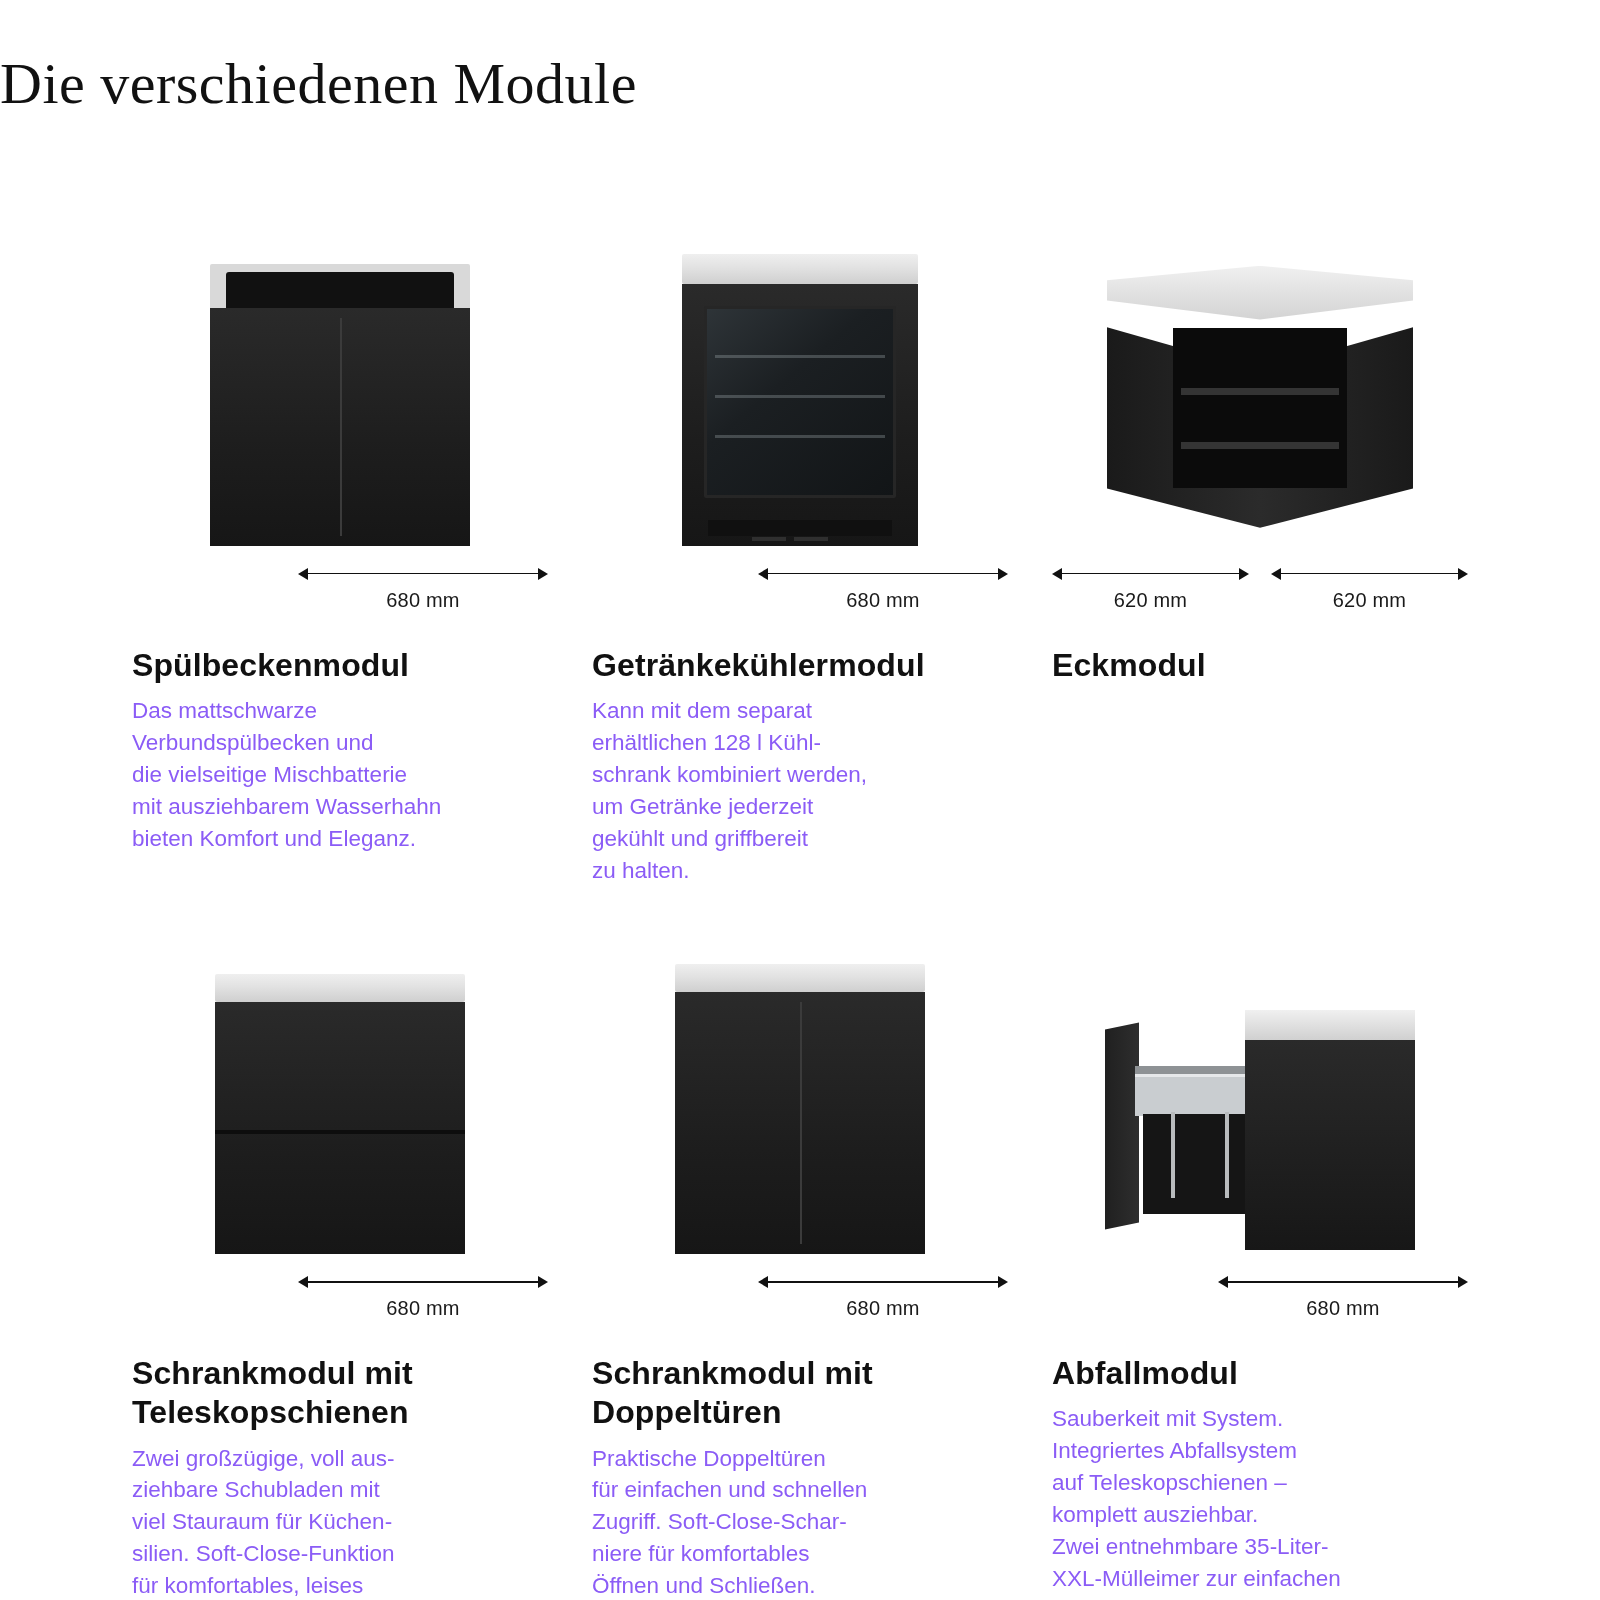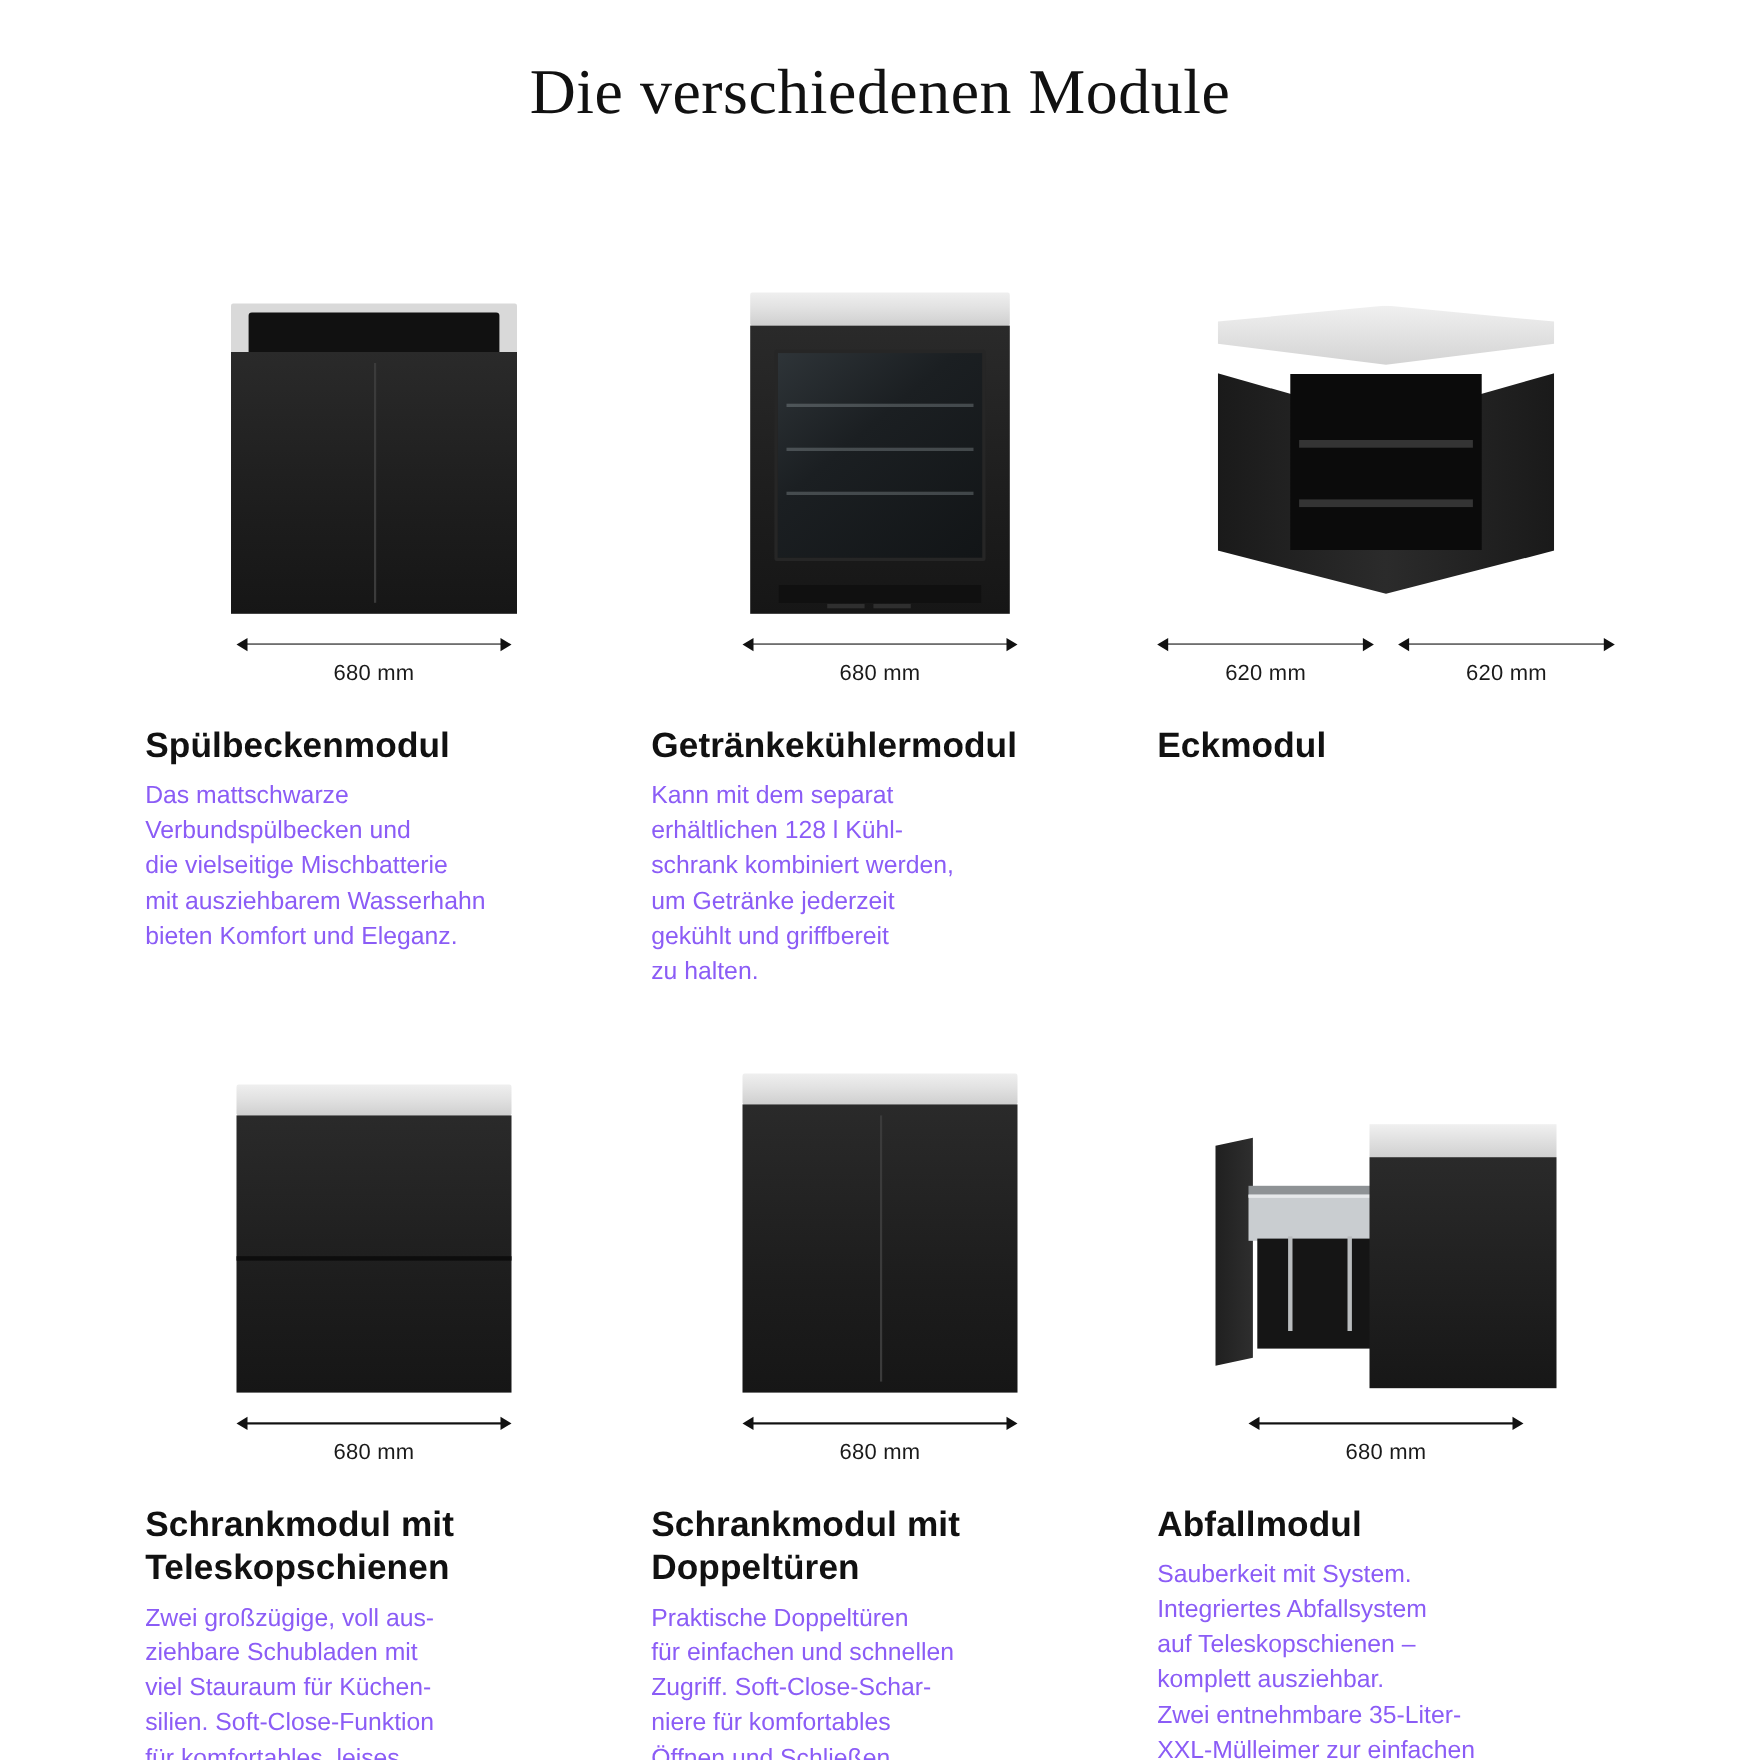--- a/index.html
+++ b/index.html
@@ -10,27 +10,26 @@
     font-family: "Liberation Sans", sans-serif;
     color: #1a1a1a;
     overflow: hidden;
   }
   .page {
     width: 1600px; height: 1600px;
     position: relative;
     padding: 0;
   }
   .page-title {
-    text-align: center;
     font-family: "Liberation Serif", serif;
     font-weight: 400;
     font-size: 58px;
     letter-spacing: 0.5px;
     color: #111;
-    margin: 52px 0 12px 0;
+    margin: 52px 0 0 0;
     line-height: 1.1;
   }
 
   .grid {
     display: grid;
     grid-template-columns: repeat(3, 1fr);
     column-gap: 0px;
     row-gap: 0px;
     padding: 30px 110px 0 110px;
   }
@@ -183,21 +182,21 @@
   .waste-bin {
     position: absolute; left: 38px; top: 110px; width: 116px; height: 100px;
     background: #151515;
   }
   .waste-handle {
     position: absolute; width: 4px; height: 86px; background: #b9bcbe; top: 108px;
   }
 
   
   .dims {
-    display: flex; justify-content: center; gap: 0;
+    display: flex; justify-content: flex-end; gap: 0;
     margin-top: 22px;
   }
   .dim {
     flex: 1;
     display: flex; flex-direction: column; align-items: center;
   }
   .dim .arrowline {
     position: relative;
     width: 100%;
     height: 12px;

